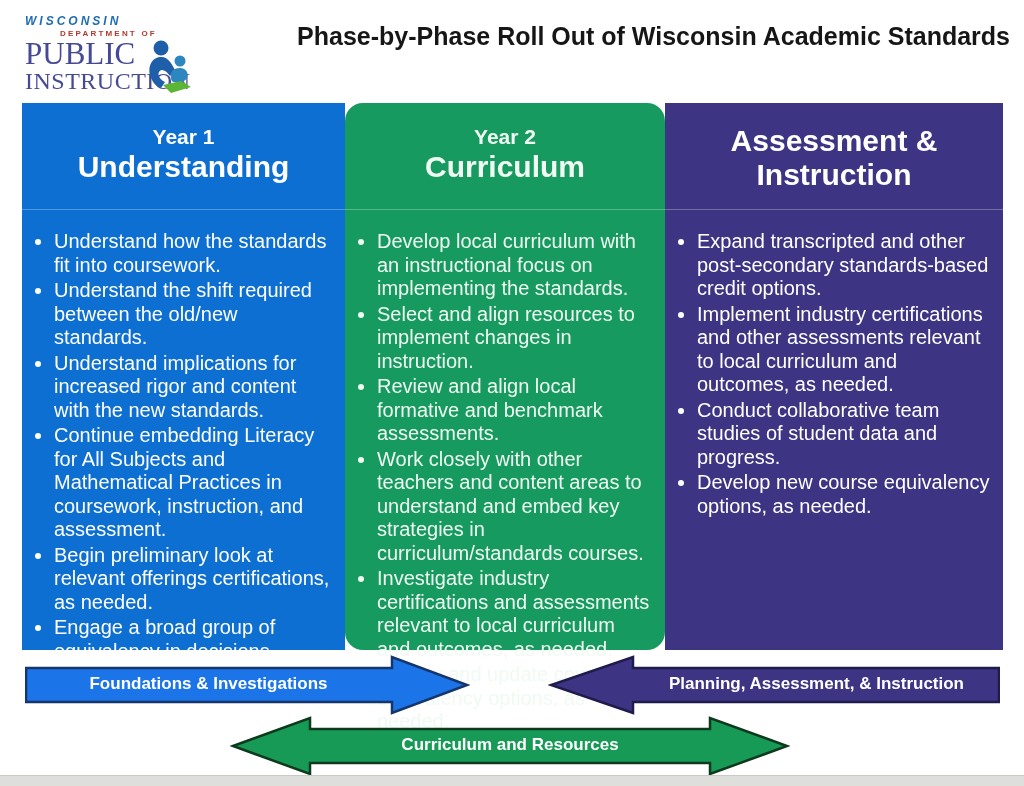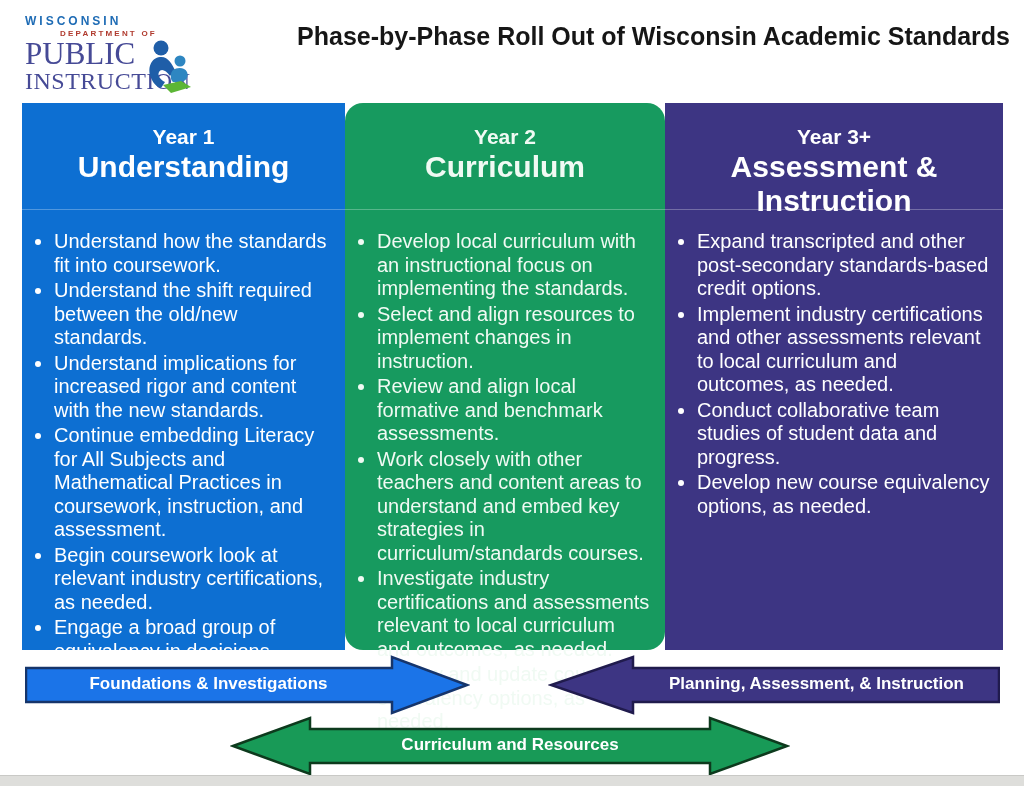--- a/index.html
+++ b/index.html
@@ -1,21 +1,21 @@
 <!DOCTYPE html>
 <html><head>
 <meta charset="utf-8">
 <style>
   html,body{margin:0;padding:0;background:#ffffff;}
   .page{position:relative;width:1024px;height:786px;background:#ffffff;overflow:hidden;
         font-family:"Liberation Sans", sans-serif;}
 
   
   .logo{position:absolute;left:25px;top:14px;width:175px;height:88px;}
-  .logo-l1{font-size:12px;font-weight:bold;letter-spacing:3px;color:#1f6cb5;}
+  .logo-l1{font-size:12px;font-weight:bold;letter-spacing:3px;color:#1f6cb5;font-style:italic;}
   .logo-l2{font-size:8px;font-weight:bold;letter-spacing:2.2px;color:#b03a2e;margin-top:1px;padding-left:35px;}
   .logo-l3{font-family:"Liberation Serif", serif;font-size:31px;color:#464a96;line-height:30px;margin-top:1px;}
   .logo-l4{font-family:"Liberation Serif", serif;font-size:24px;color:#464a96;line-height:24px;letter-spacing:.5px;}
   .logo-icon{position:absolute;left:112px;top:26px;}
   .page-title{position:absolute;left:185px;right:14px;top:22px;margin:0;text-align:right;
               font-size:25px;font-weight:bold;color:#161616;}
 
   
   .columns{position:absolute;left:22px;top:103px;width:981px;height:547px;display:flex;}
   .col{height:100%;color:#ffffff;box-sizing:border-box;}
@@ -69,21 +69,21 @@
     <section class="col col1" style="background: rgb(13, 111, 210);">
       <div class="col-head">
         <div class="col-year">Year 1</div>
         <div class="col-phase">Understanding</div>
       </div>
       <ul>
           <li>Understand how the standards fit into coursework.</li>
           <li>Understand the shift required between the old/new standards.</li>
           <li>Understand implications for increased rigor and content with the new standards.</li>
           <li>Continue embedding Literacy for All Subjects and Mathematical Practices in coursework, instruction, and assessment.</li>
-          <li>Begin coursework look at relevant industry certifications, as needed.</li>
+          <li>Begin preliminary look at relevant offerings certifications, as needed.</li>
           <li>Engage a broad group of equivalency in decisions around offerings and content of courses.</li>
           <li>Plan for curriculum development.</li>
         </ul>
     </section>
 
     <section class="col col2" style="background: rgb(23, 154, 95); border-radius: 18px;">
       <div class="col-head">
         <div class="col-year">Year 2</div>
         <div class="col-phase">Curriculum</div>
       </div>
@@ -92,21 +92,20 @@
           <li>Select and align resources to implement changes in instruction.</li>
           <li>Review and align local formative and benchmark assessments.</li>
           <li>Work closely with other teachers and content areas to understand and embed key strategies in curriculum/standards courses.</li>
           <li>Investigate industry certifications and assessments relevant to local curriculum and outcomes, as needed.</li>
           <li>Review and update course equivalency options, as needed.</li>
         </ul>
     </section>
 
     <section class="col col3" style="background: rgb(61, 53, 131);">
       <div class="col-head">
-        <div class="col-year">Year 3+</div>
         <div class="col-phase">Assessment &amp; Instruction</div>
       </div>
       <ul>
           <li>Expand transcripted and other post-secondary standards-based credit options.</li>
           <li>Implement industry certifications and other assessments relevant to local curriculum and outcomes, as needed.</li>
           <li>Conduct collaborative team studies of student data and progress.</li>
           <li>Develop new course equivalency options, as needed.</li>
         </ul>
     </section>
   </div>

